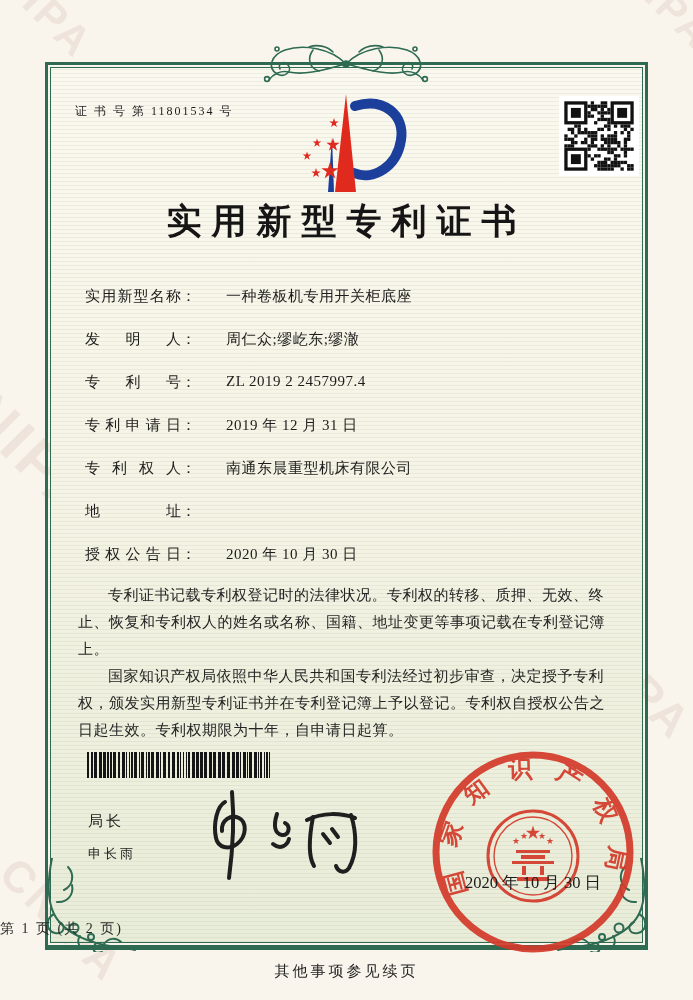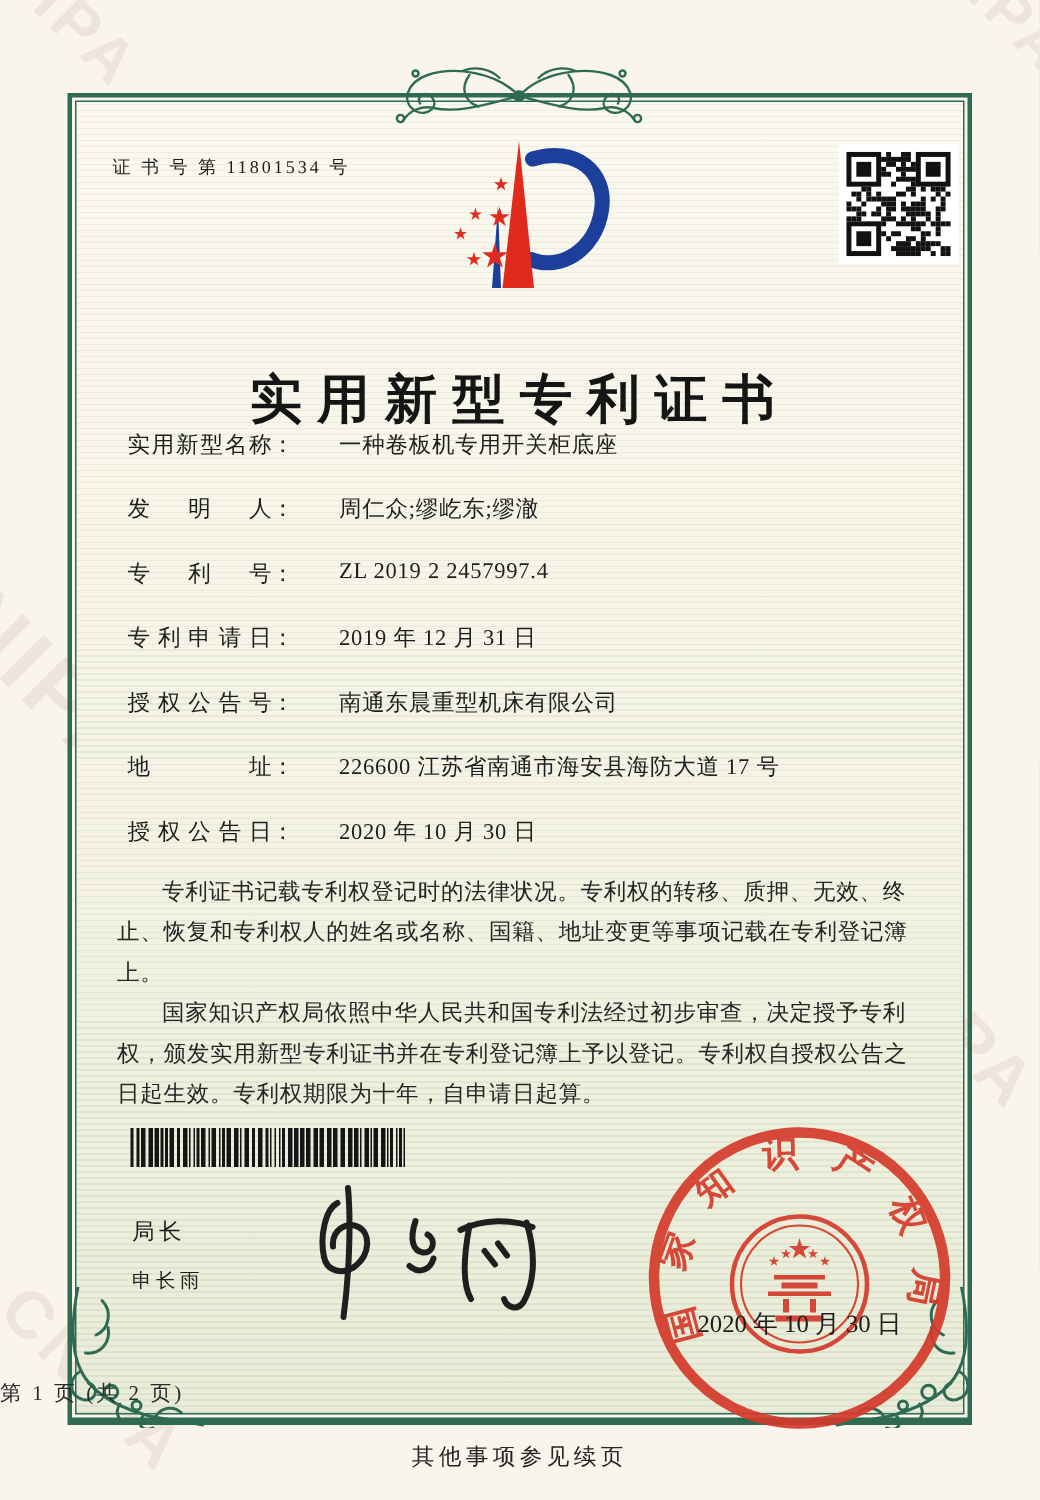--- a/index.html
+++ b/index.html
@@ -31,21 +31,21 @@
       repeating-linear-gradient(0deg,rgba(120,160,120,0.12) 0px,rgba(120,160,120,0.12) 1px,transparent 1px,transparent 4px),
       linear-gradient(180deg,#fbf8ef 0%,#f6f4e6 45%,#e9ecd8 100%);
   }
   .ornament{position:absolute;}
   
   .cert-no{position:absolute;left:75px;top:103px;font-size:12px;letter-spacing:2px;}
   .logo{position:absolute;left:283px;top:92px;}
   .qr{position:absolute;left:559px;top:96px;background:#fff;padding:2px;}
   .title{
     position:absolute;left:0;right:0;top:198px;text-align:center;
-    font-size:35px;font-weight:700;letter-spacing:10px;color:#151515;margin-top:45px;
+    font-size:35px;font-weight:700;letter-spacing:10px;color:#151515;
   }
   .fields{position:absolute;left:85px;top:287px;width:545px;}
   .frow{height:43px;font-size:15px;display:flex;align-items:flex-start;white-space:nowrap;}
   .flabel{display:inline-block;width:96px;text-align:justify;text-align-last:justify;-moz-text-align-last:justify;}
   .fcolon{display:inline-block;margin-right:10px;}
   .fvalue{letter-spacing:0.5px;margin-left:20px;}
   .pair2{margin-left:32px;}
   .body-text{position:absolute;left:78px;top:582px;width:542px;font-size:15px;line-height:27px;color:#242424;}
   .body-text p{margin:0;text-indent:2em;letter-spacing:0.5px;}
   .barcode{position:absolute;left:85px;top:752px;}
@@ -320,28 +320,27 @@
       <span class="flabel">专利号</span>
         <span class="fcolon">：</span>
       <span class="fvalue">ZL 2019 2 2457997.4</span>
     </div>
     <div class="frow">
       <span class="flabel">专利申请日</span>
         <span class="fcolon">：</span>
       <span class="fvalue">2019 年 12 月 31 日</span>
     </div>
     <div class="frow">
-      <span class="flabel">授权公告号</span>
+      <span class="flabel">专利权人</span>
         <span class="fcolon">：</span>
       <span class="fvalue">南通东晨重型机床有限公司</span>
     </div>
     <div class="frow">
       <span class="flabel">地址</span>
         <span class="fcolon">：</span>
-      <span class="fvalue">226600 江苏省南通市海安县海防大道 17 号</span>
     </div>
     <div class="frow">
       <span class="flabel">授权公告日</span>
         <span class="fcolon">：</span>
       <span class="fvalue">2020 年 10 月 30 日</span>
     </div>
   </div>
 
   <div class="body-text">
     <p>专利证书记载专利权登记时的法律状况。专利权的转移、质押、无效、终止、恢复和专利权人的姓名或名称、国籍、地址变更等事项记载在专利登记簿上。</p>

